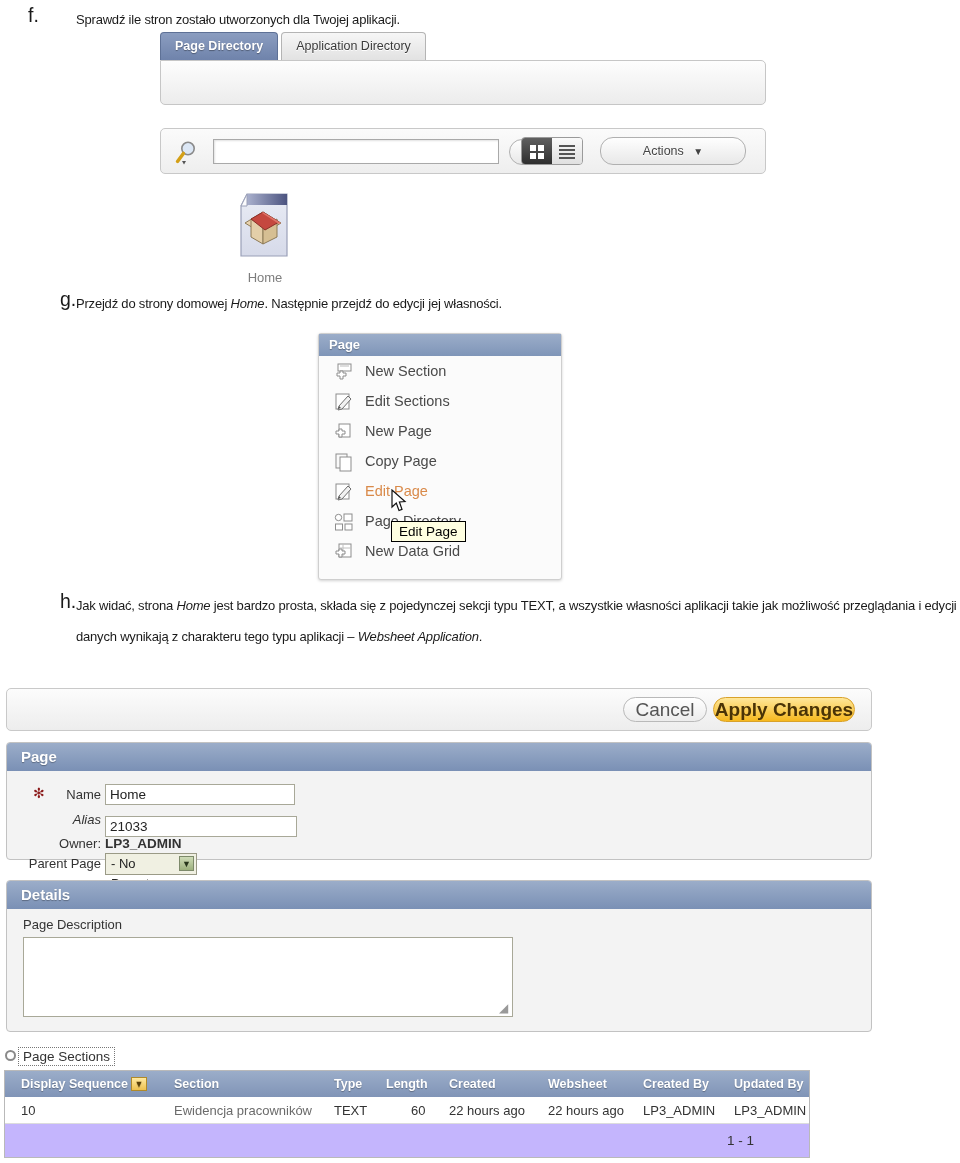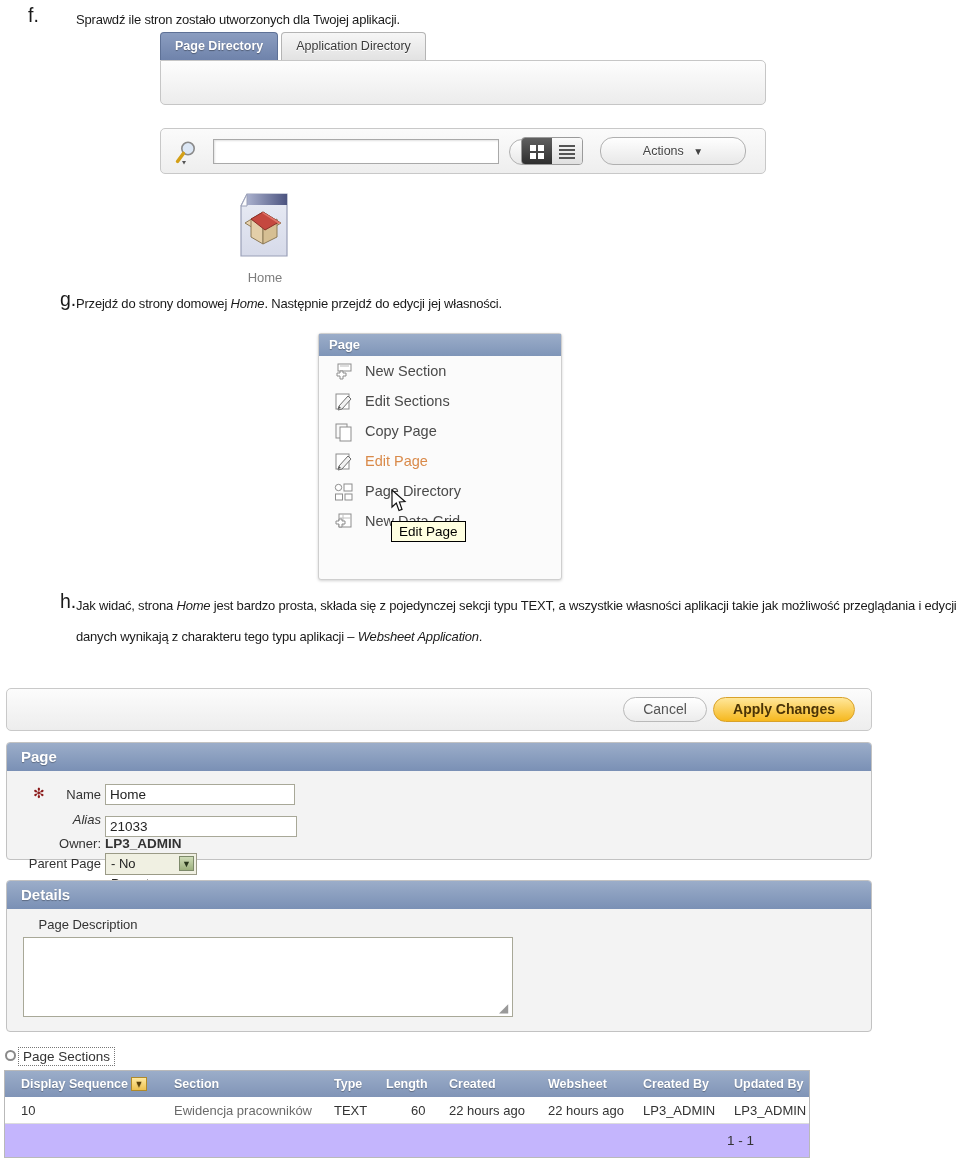--- a/index.html
+++ b/index.html
@@ -102,21 +102,21 @@
   .cursor { position:absolute; left:72px; top:155px; width:17px; height:25px; z-index:7; }
 
   
   .buttonbar {
     position:absolute; left:6px; top:688px; width:866px; height:43px;
     border:1px solid #c9c9c9; border-radius:5px;
     background:linear-gradient(180deg,#fcfcfc 0%,#ededed 100%);
   }
   .btn {
     position:absolute; top:8px; height:25px; line-height:23px; text-align:center;
-    border-radius:13px; font-size:14px;
+    border-radius:13px; font-size:19px;
   }
   .btn-cancel { right:164px; width:84px; border:1px solid #b9b9b9; color:#555;
                 background:linear-gradient(180deg,#ffffff 0%,#ececec 100%); }
   .btn-apply  { right:16px; width:142px; border:1px solid #d9a22a; color:#4a3306; font-weight:bold;
                 background:linear-gradient(180deg,#ffe79a 0%,#f6b81e 100%); }
 
   .region {
     position:absolute; left:6px; width:866px;
     border:1px solid #c2c2c2; border-radius:4px; background:#f3f3f3;
   }
@@ -254,20 +254,29 @@
     <span class="pm-ico">
       <svg width="20" height="19" viewBox="0 0 20 19">
           <rect x="2" y="1" width="13" height="15" fill="#fff" stroke="#8d8d8d"></rect>
           <path d="M5 13 L14 3 l3 3 L8 16 l-4 1z" fill="#f2f2f2" stroke="#6f6f6f"></path>
           <path d="M4 16 l1-3 2 2z" fill="#555"></path>
         </svg>
     </span>
     <span>Edit Sections</span>
   </div>
 
+  <div class="pm-item">
+    <span class="pm-ico">
+      <svg width="20" height="19" viewBox="0 0 20 19">
+          <rect x="5" y="1" width="11" height="13" fill="#fff" stroke="#8d8d8d"></rect>
+          <path d="M2 8h3V6h3v2h3v3H8v3H5v-3H2z" fill="#fff" stroke="#8d8d8d"></path>
+        </svg>
+    </span>
+    <span>New Page</span>
+  </div>
 
   <div class="pm-item">
     <span class="pm-ico">
       <svg width="20" height="19" viewBox="0 0 20 19">
           <rect x="2" y="1" width="11" height="14" fill="#fafafa" stroke="#8d8d8d"></rect>
           <rect x="6" y="4" width="11" height="14" fill="#fff" stroke="#8d8d8d"></rect>
         </svg>
     </span>
     <span>Copy Page</span>
   </div>
@@ -341,21 +350,21 @@
 
   <span class="flabel" style="left:16px; top:113px; width:78px;">Parent Page</span>
   <div class="sel" style="left:98px; top:110px; width:92px;">
     <span>- No Parent -</span>
   </div>
   <div class="sel-arrow" style="left:172px; top:113px;">▼</div>
 </div>
 
 <div class="region" id="details-region">
   <div class="region-head">Details</div>
-  <span class="flabel" style="left:16px; top:36px; width:130px; text-align:center;">Page Description</span>
+  <span class="flabel" style="left:16px; top:36px; width:130px; text-align:left;">Page Description</span>
   <div class="ta" style="left:16px; top:56px; width:490px; height:80px;"></div>
   <span class="ta-grip" style="left:492px; top:120px;">◢</span>
 </div>
 
 <div class="rep-bullet"></div>
 <div class="rep-title" style="left:18px;">Page Sections</div>
 
 <div class="report">
   <div class="rep-head">
     <span class="c" style="left:10px;">Display Sequence</span>

